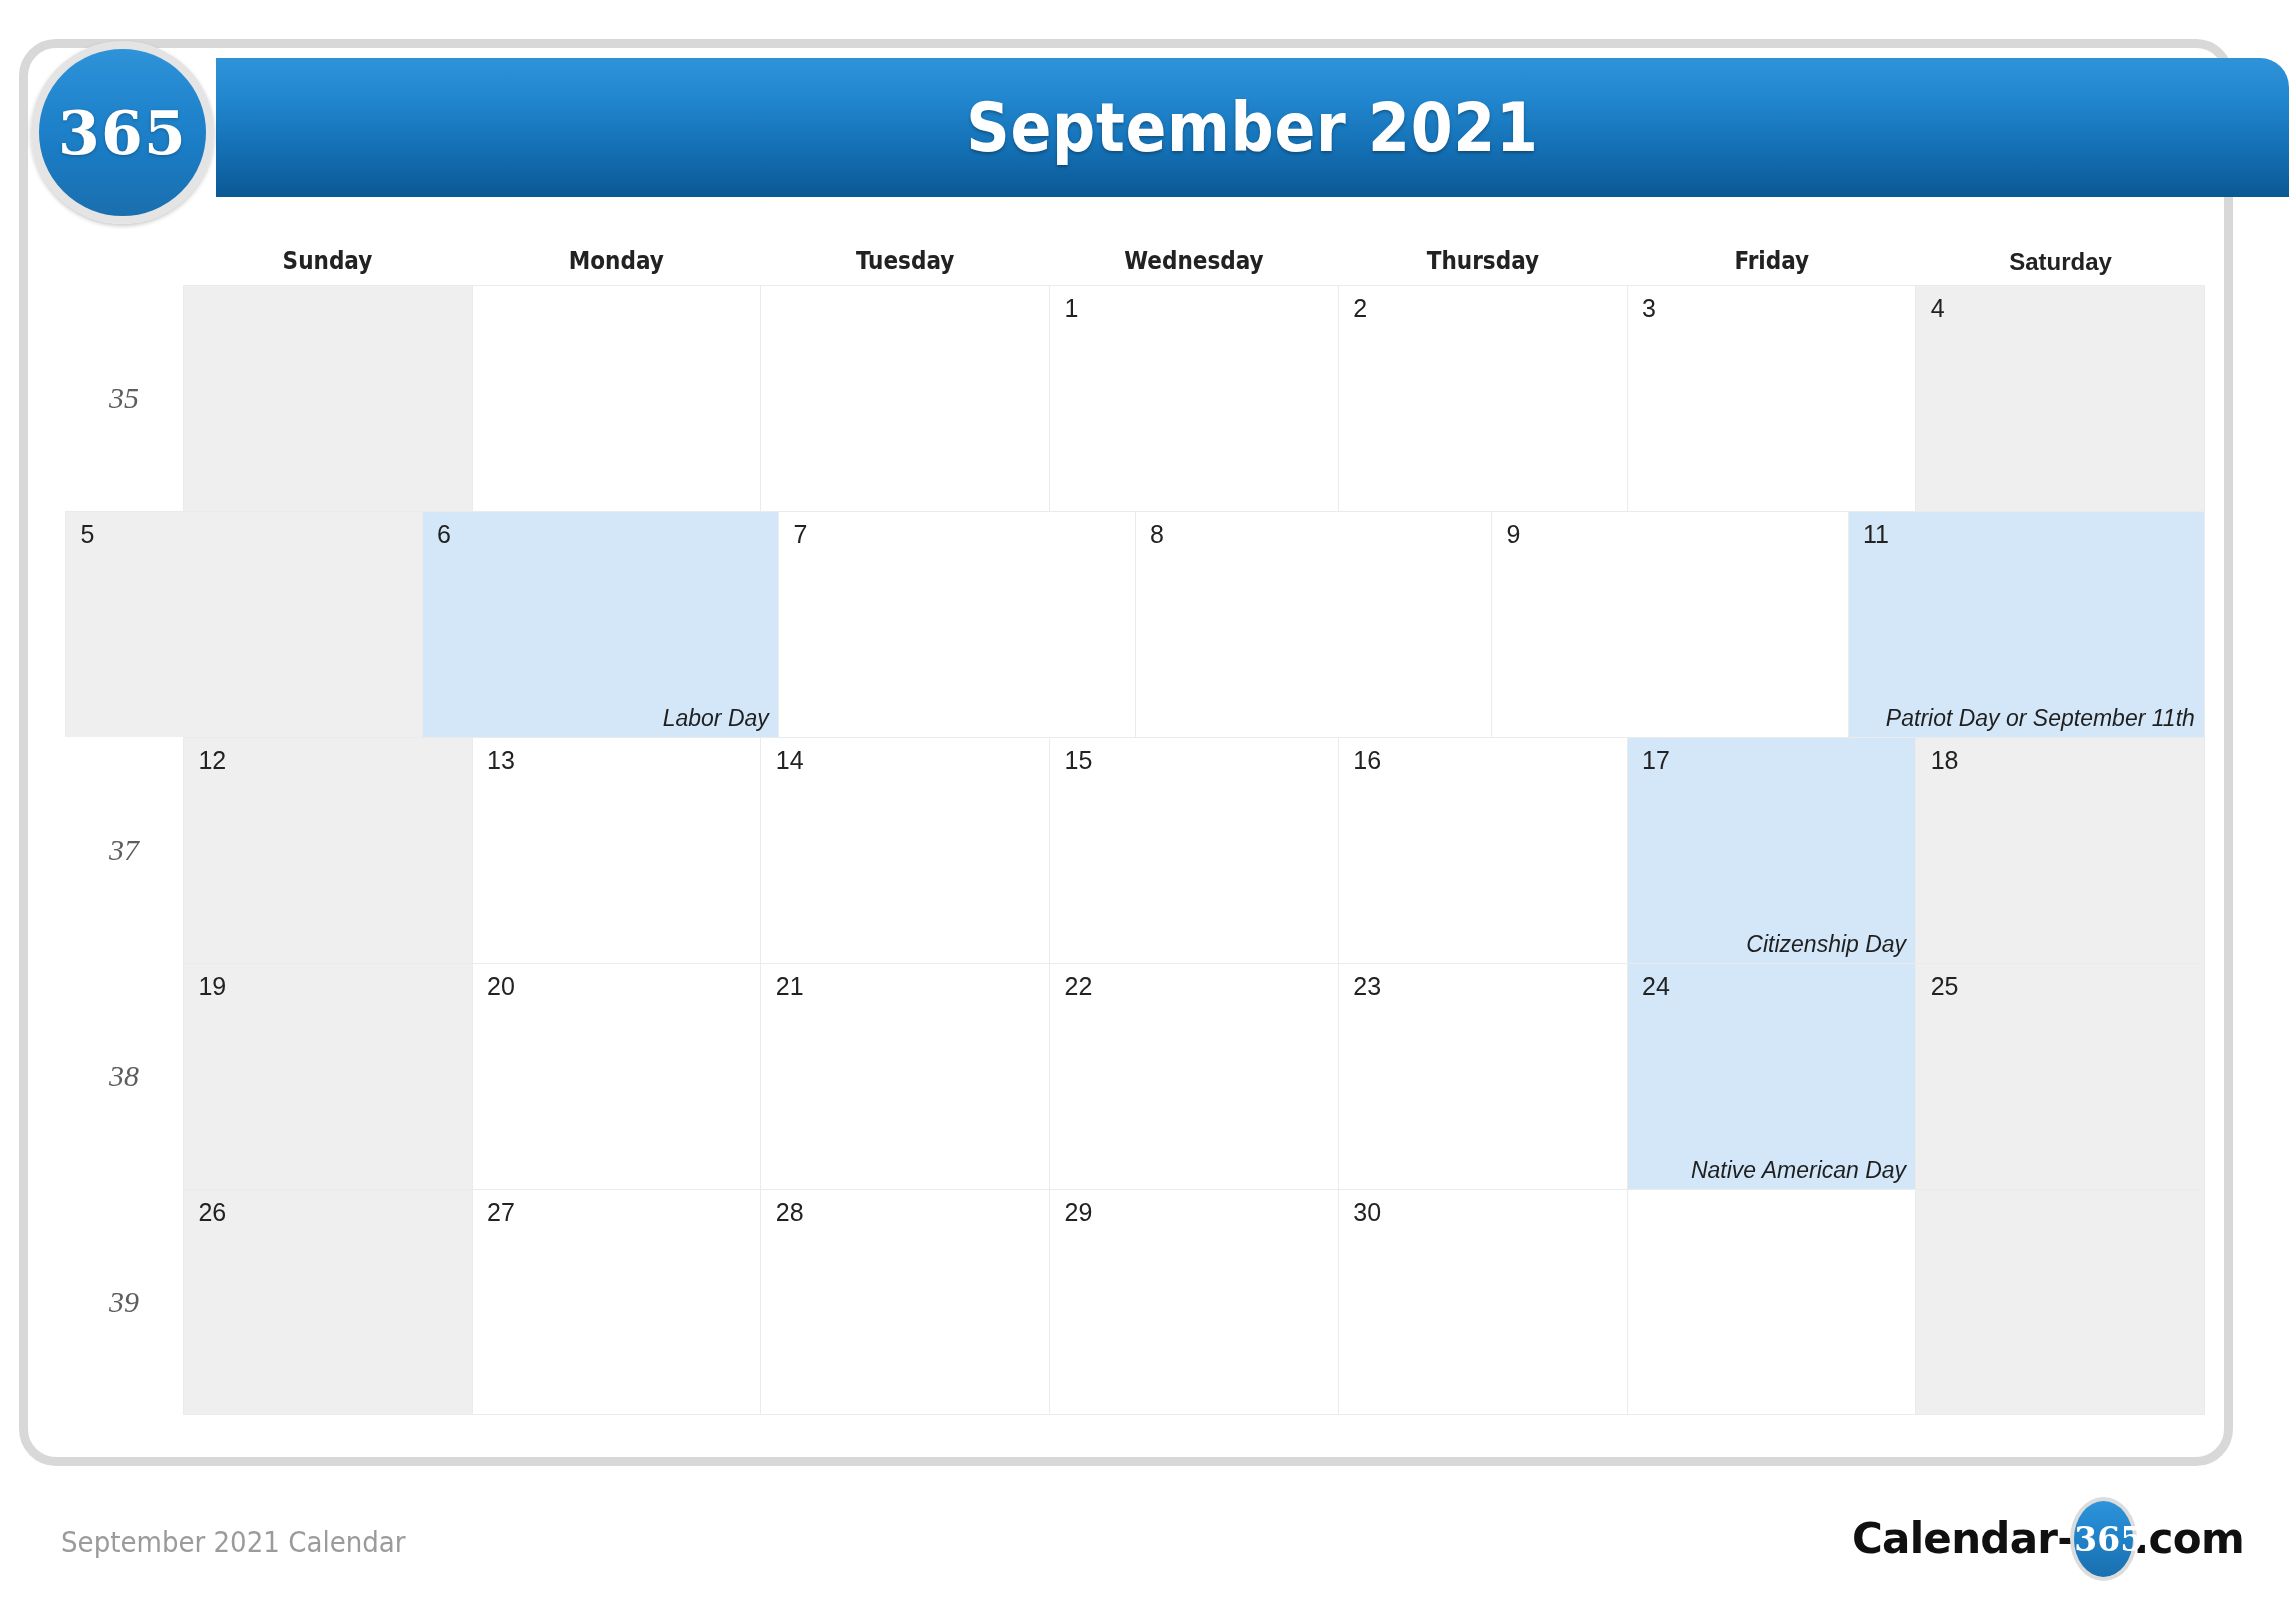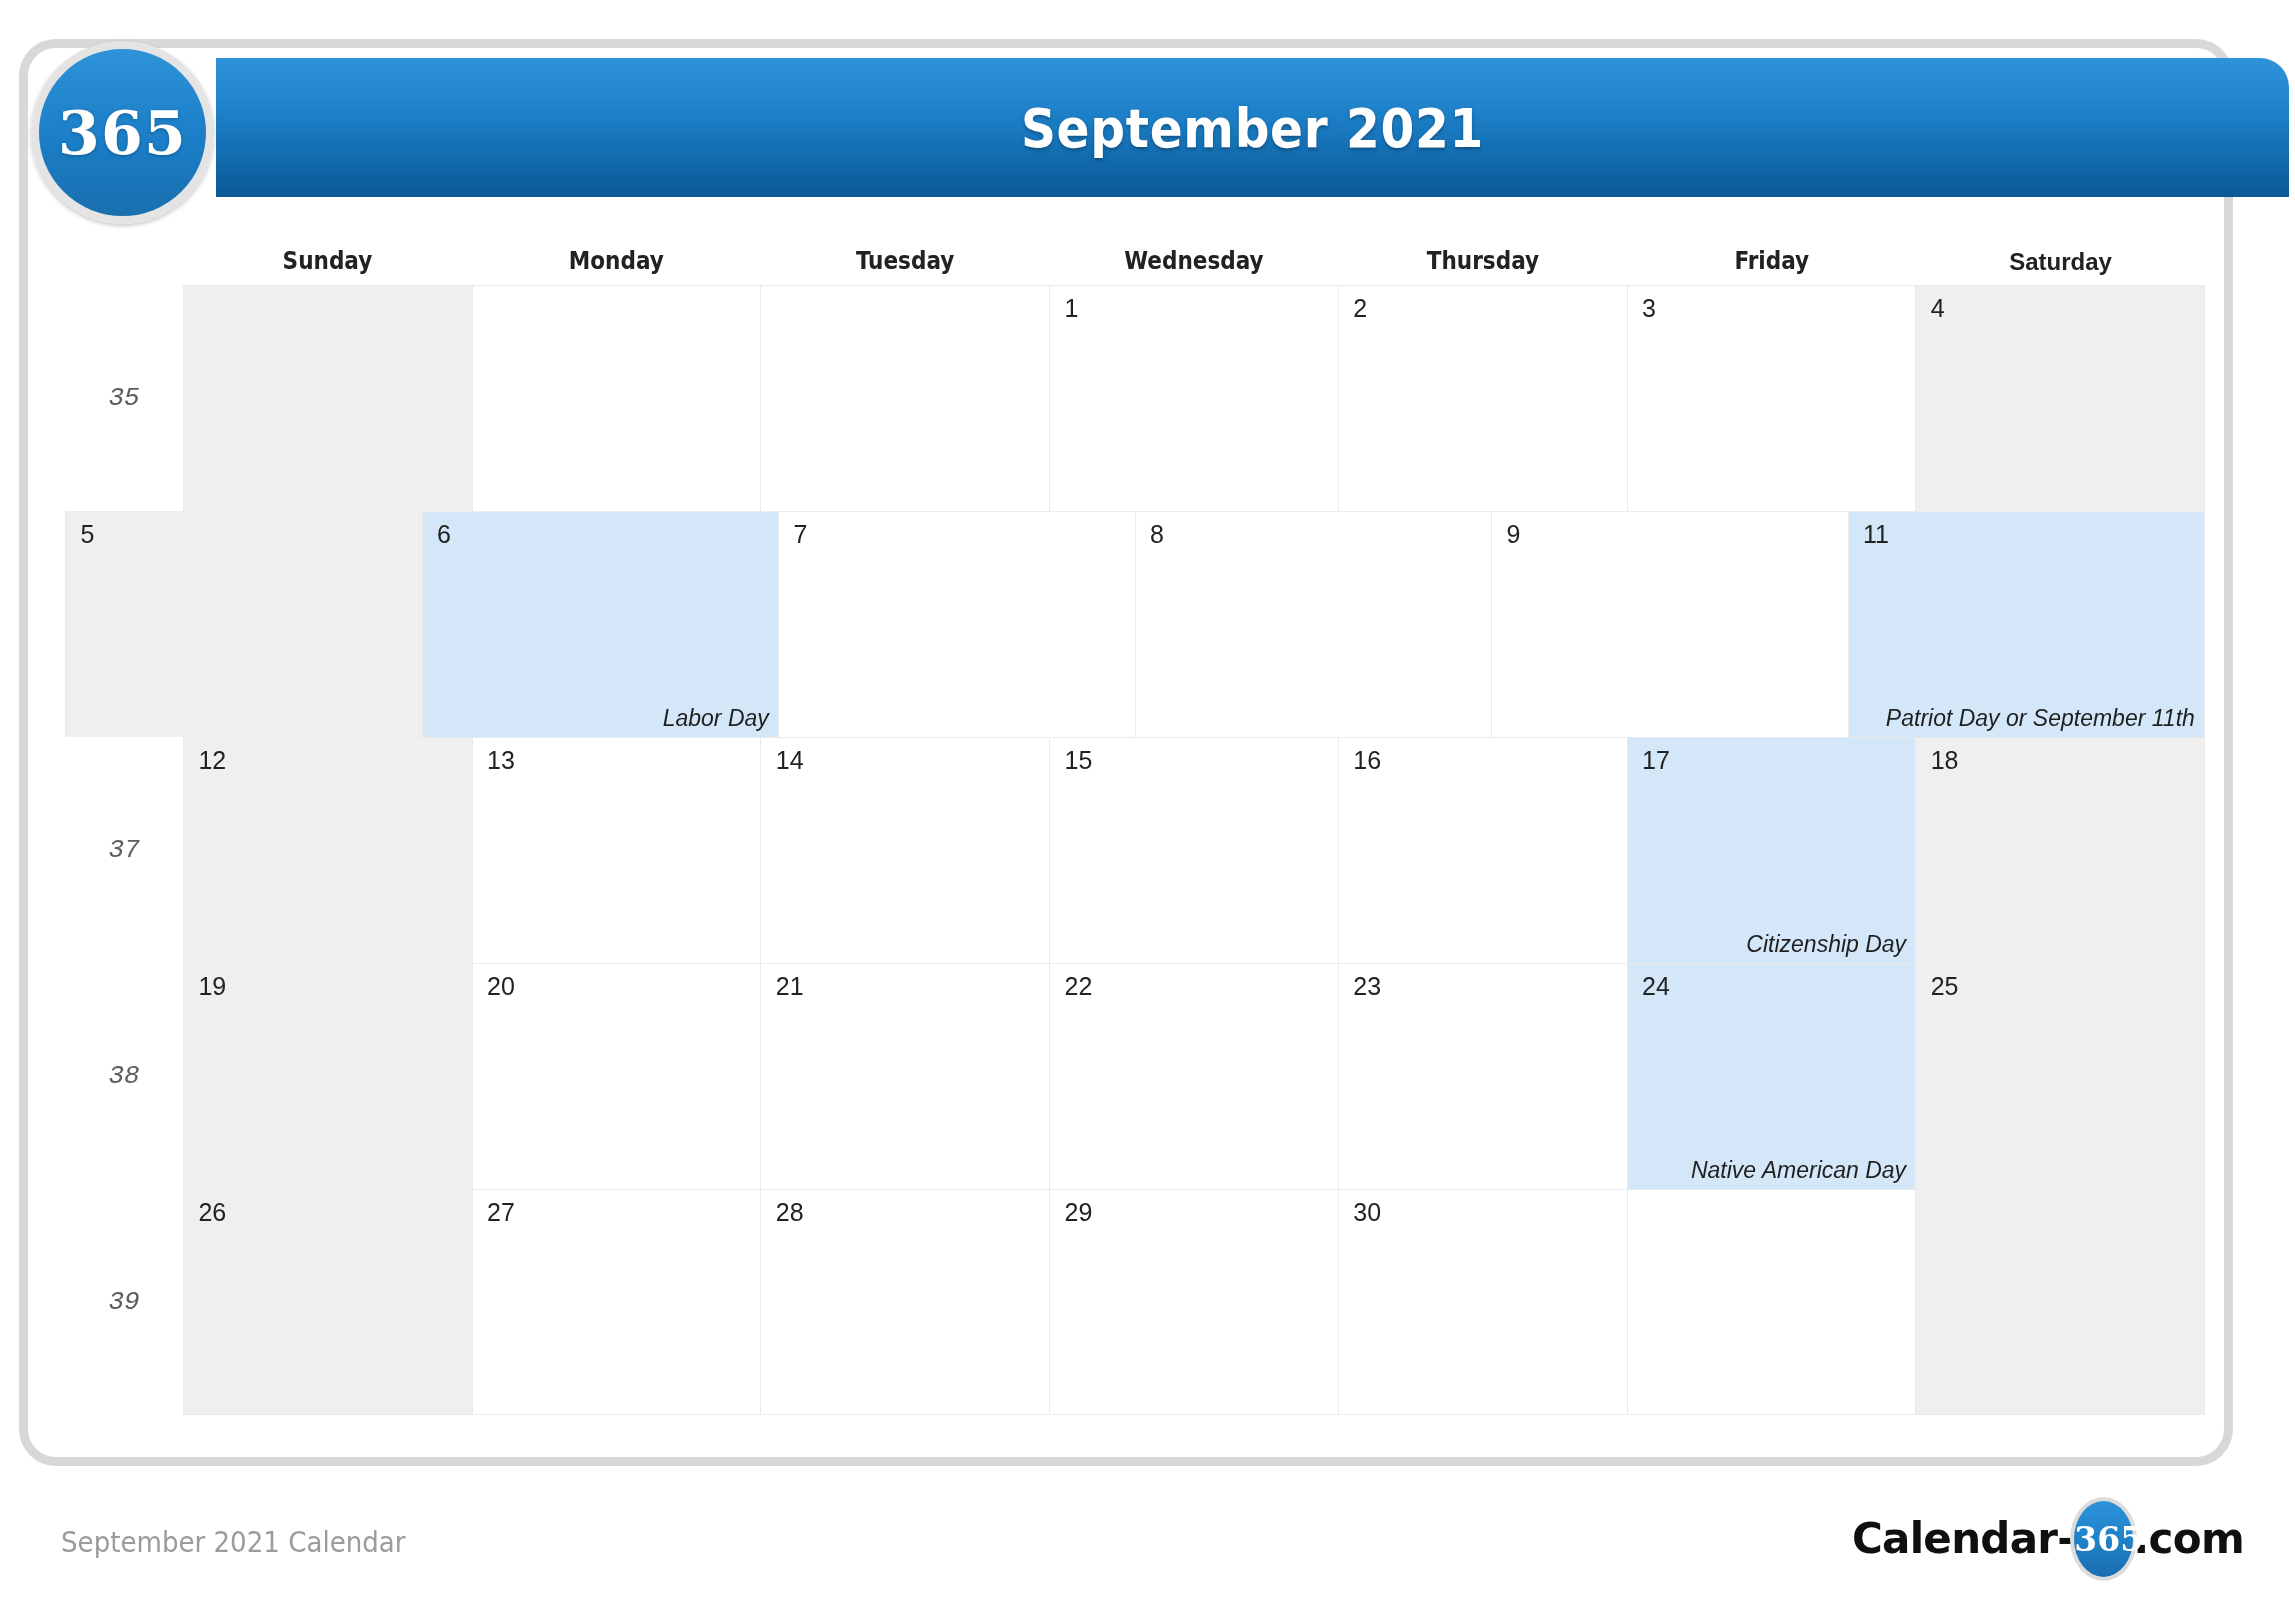--- a/index.html
+++ b/index.html
@@ -41,21 +41,21 @@
     z-index: 5;
   }
   #header-title {
     position: absolute;
     left: 0;
     right: 0;
     top: 50%;
     transform: translateY(-50%);
     text-align: center;
     color: #ffffff;
-    font-size: 54px;
+    font-size: 67px;
     font-weight: bold;
     font-family: "DejaVu Sans Condensed", "Liberation Sans Narrow", "Liberation Sans", sans-serif;
     letter-spacing: 0.7px;
     text-shadow: 0 2px 3.3px rgba(0,0,0,0.30);
     white-space: nowrap;
   }
 
   
   #logo-badge {
     position: absolute;
@@ -147,24 +147,24 @@
     position: relative;
     height: 226px;
     display: flex;
   }
   .week-num {
     width: 118px;
     flex: 0 0 118px;
     display: flex;
     align-items: center;
     justify-content: center;
-    font-size: 26px;
+    font-size: 30px;
     font-style: italic;
     color: #5d5d5d;
-    font-family: Liberation Mono, monospace;
+    font-family: Liberation Serif, serif;
   }
   .days {
     flex: 1 1 auto;
     display: flex;
     border-top: 1.3px solid #ebebeb;
   }
   .week-row:last-child .days {
     border-bottom: 1.3px solid #ebebeb;
   }
   .day-cell {

